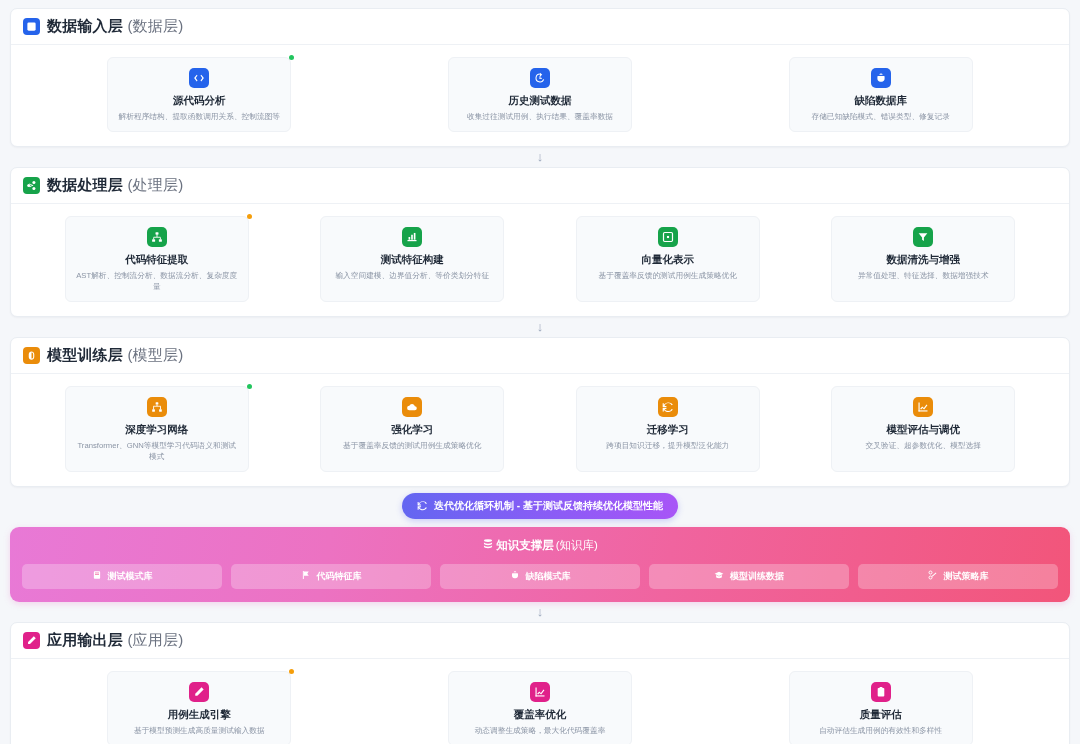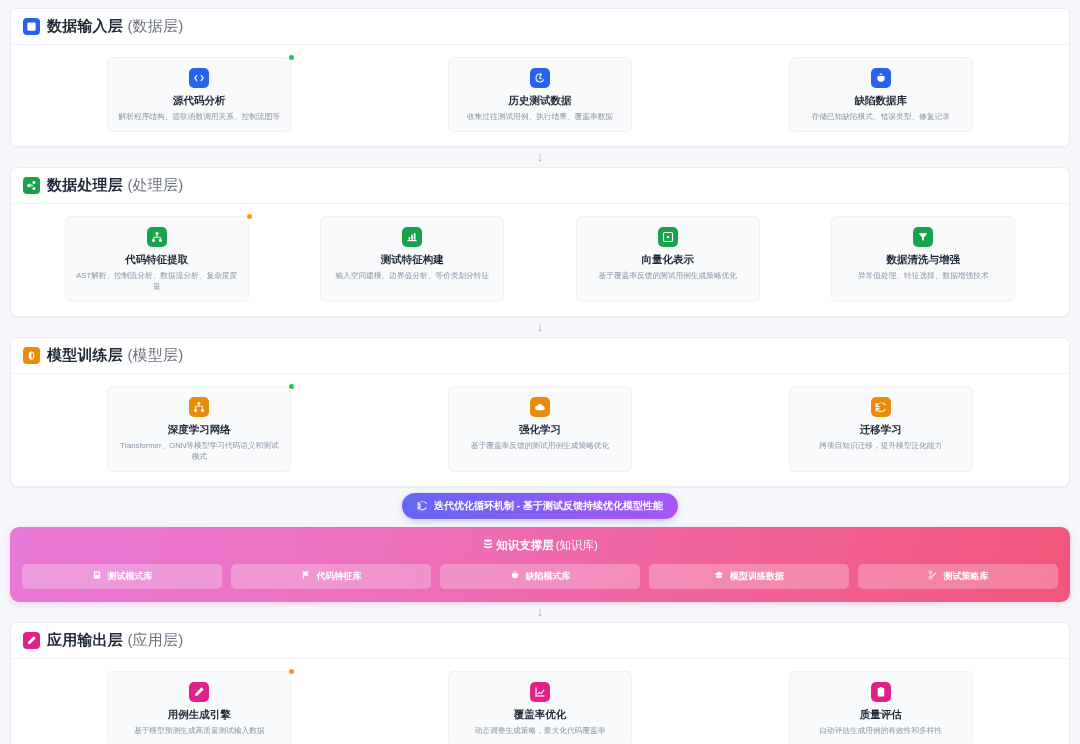--- a/index.html
+++ b/index.html
@@ -279,20 +279,33 @@
         <div class="card">
           <div class="card-ico" style="background:#ea8c0a">
             <svg viewBox="0 0 16 16">
                 <path d="M8 2.6a5.4 5.4 0 0 1 4.9 3.2l1.5-.7A7 7 0 0 0 2.4 5.4V3H.9v5h5V6.5H3.3A5.4 5.4 0 0 1 8 2.6zM8 13.4a5.4 5.4 0 0 1-4.7-2.9h2.6V9H.9v5h1.5v-2.4a7 7 0 0 0 12-.4l-1.5-.7A5.4 5.4 0 0 1 8 13.4z"></path>
               </svg>
           </div>
           <div class="card-title">迁移学习</div>
           <div class="card-desc">跨项目知识迁移，提升模型泛化能力</div>
         </div>
       </div>
+      <div class="slot">
+        <div class="card">
+          <div class="card-ico" style="background:#ea8c0a">
+            <svg viewBox="0 0 16 16">
+                <rect x="2" y="2" width="1.5" height="12"></rect>
+                <rect x="2" y="12.5" width="12" height="1.5"></rect>
+                <path d="M4.2 10.4 7 7.2l2.2 2 3.5-4.4 1.2 1-4.4 5.5-2.2-2-1.8 2.1z"></path>
+              </svg>
+          </div>
+          <div class="card-title">模型评估与调优</div>
+          <div class="card-desc">交叉验证、超参数优化、模型选择</div>
+        </div>
+      </div>
     </div>
   </div>
 
   <div class="iter-wrap">
     <div class="iter-badge">
       <span>
         <svg viewBox="0 0 16 16">
             <path d="M8 2.6a5.4 5.4 0 0 1 4.9 3.2l1.5-.7A7 7 0 0 0 2.4 5.4V3H.9v5h5V6.5H3.3A5.4 5.4 0 0 1 8 2.6zM8 13.4a5.4 5.4 0 0 1-4.7-2.9h2.6V9H.9v5h1.5v-2.4a7 7 0 0 0 12-.4l-1.5-.7A5.4 5.4 0 0 1 8 13.4z"></path>
           </svg>
       </span>

